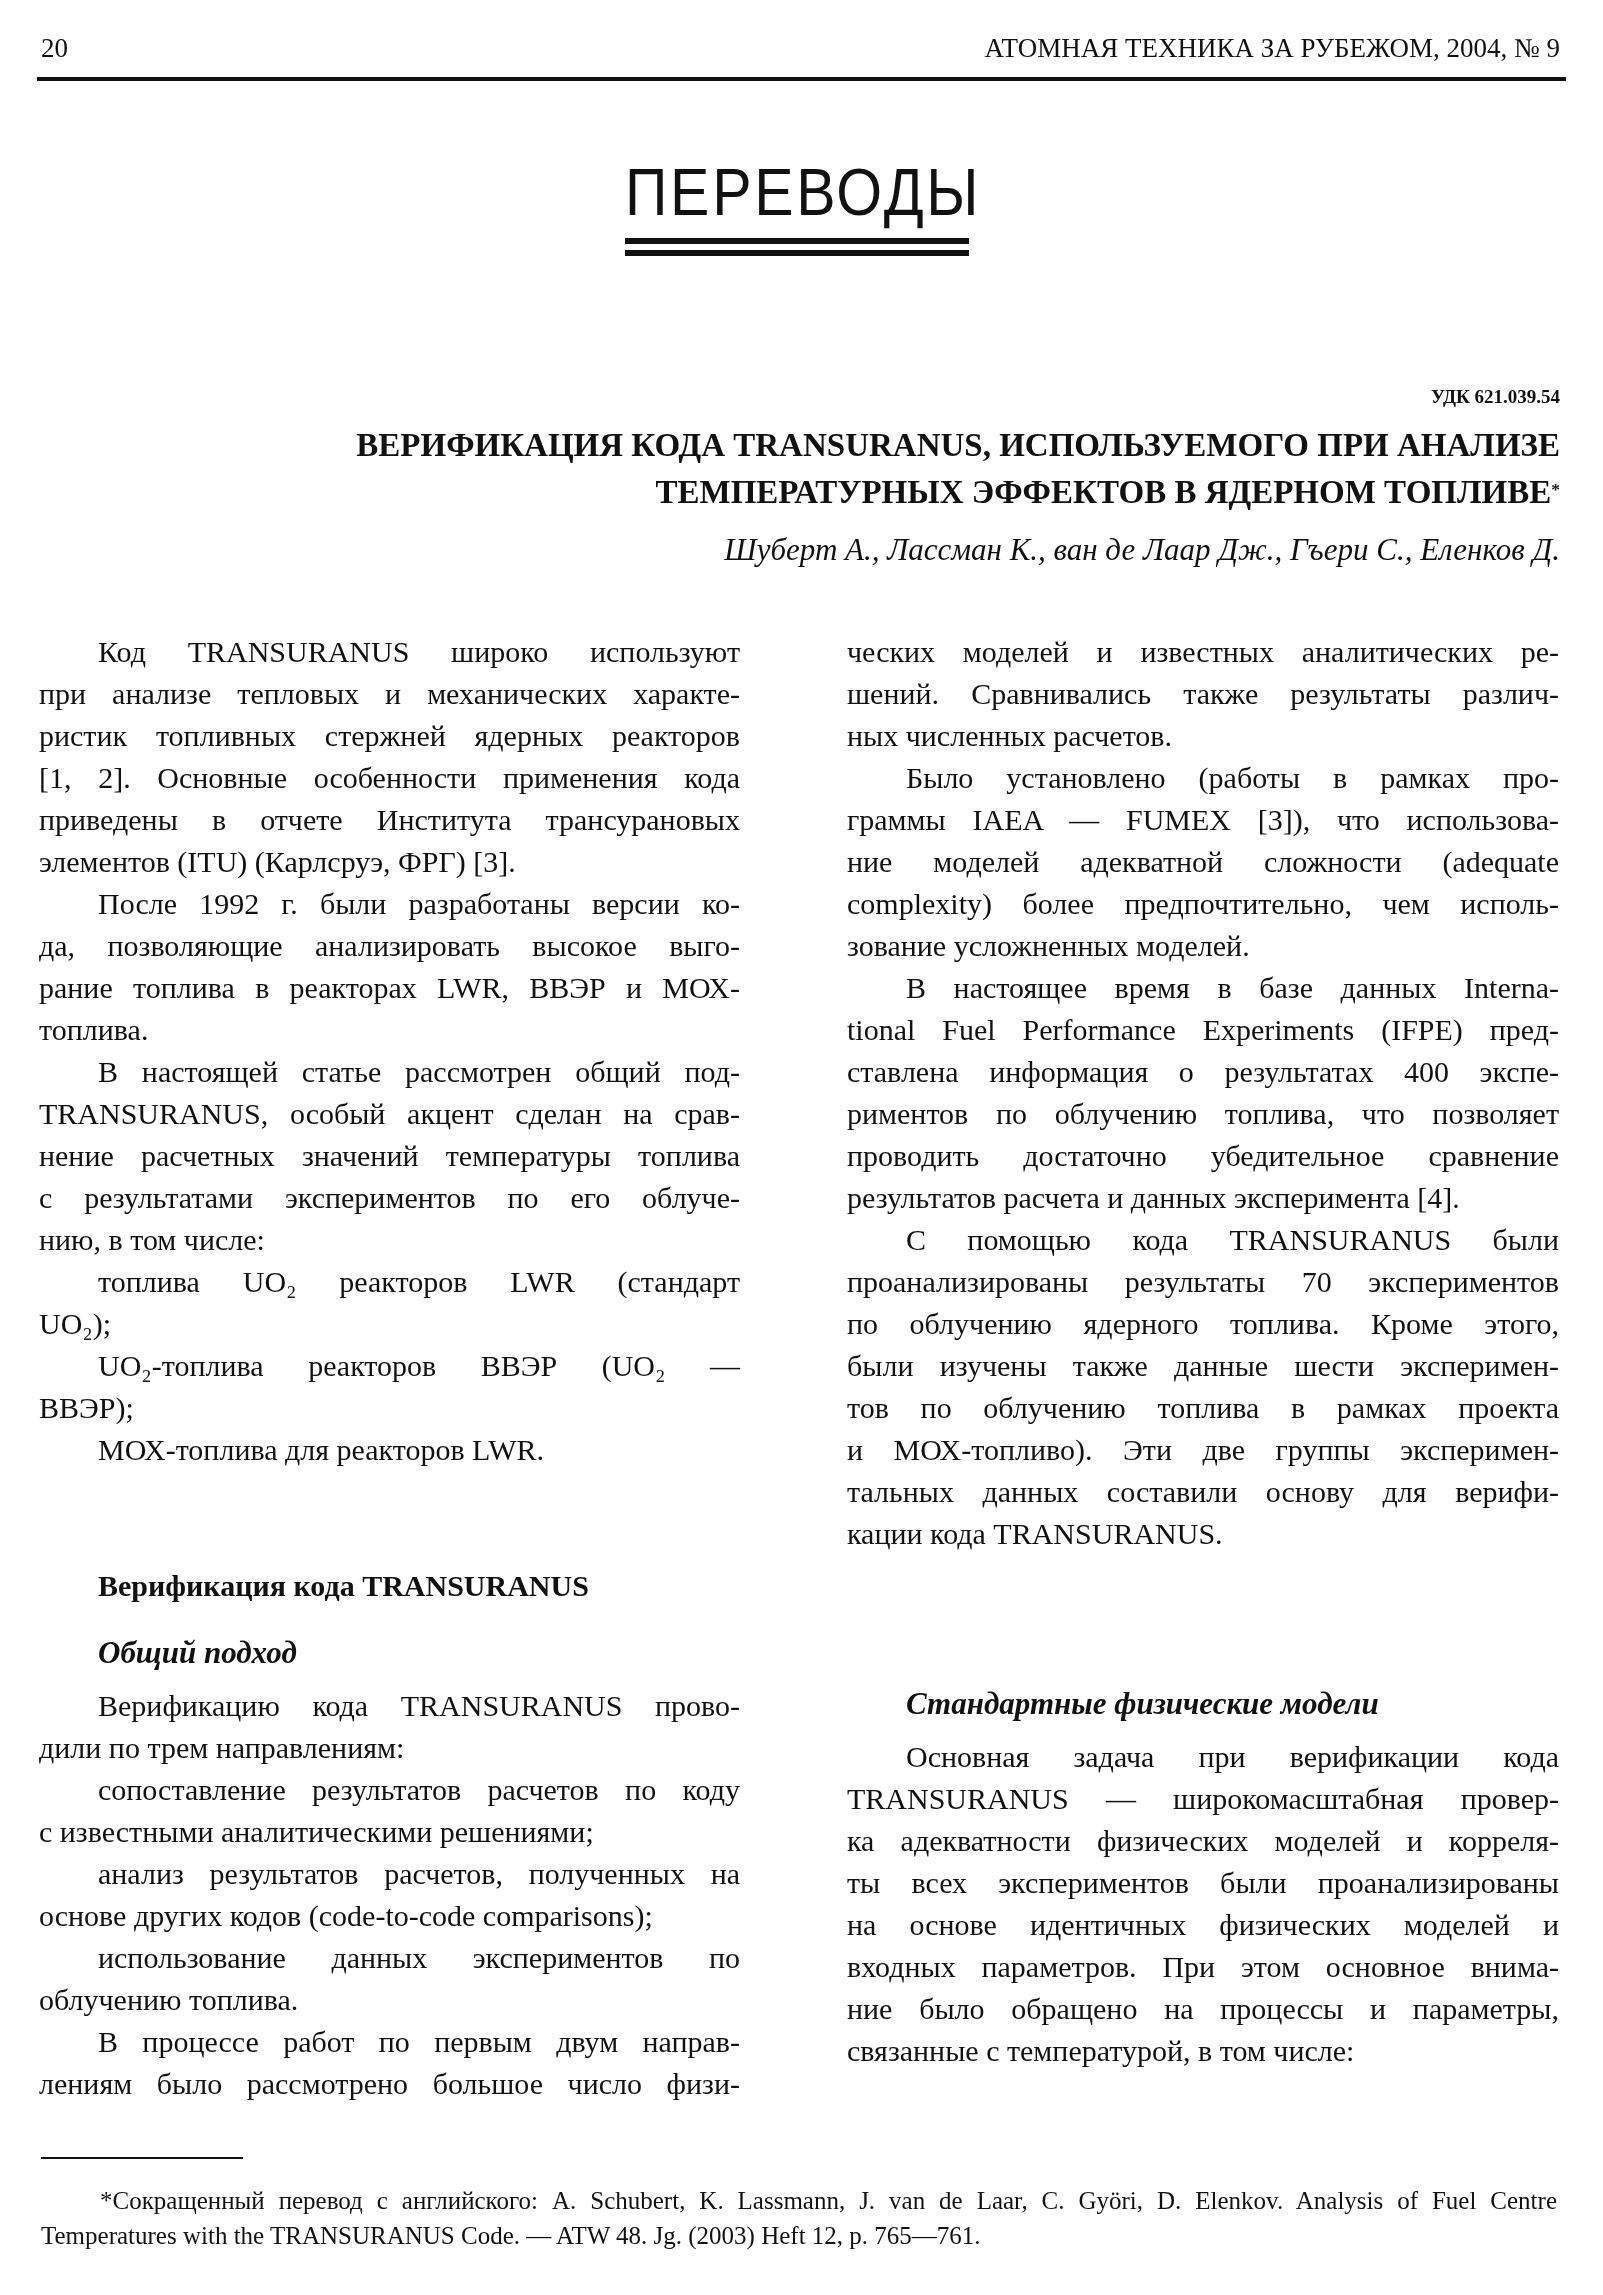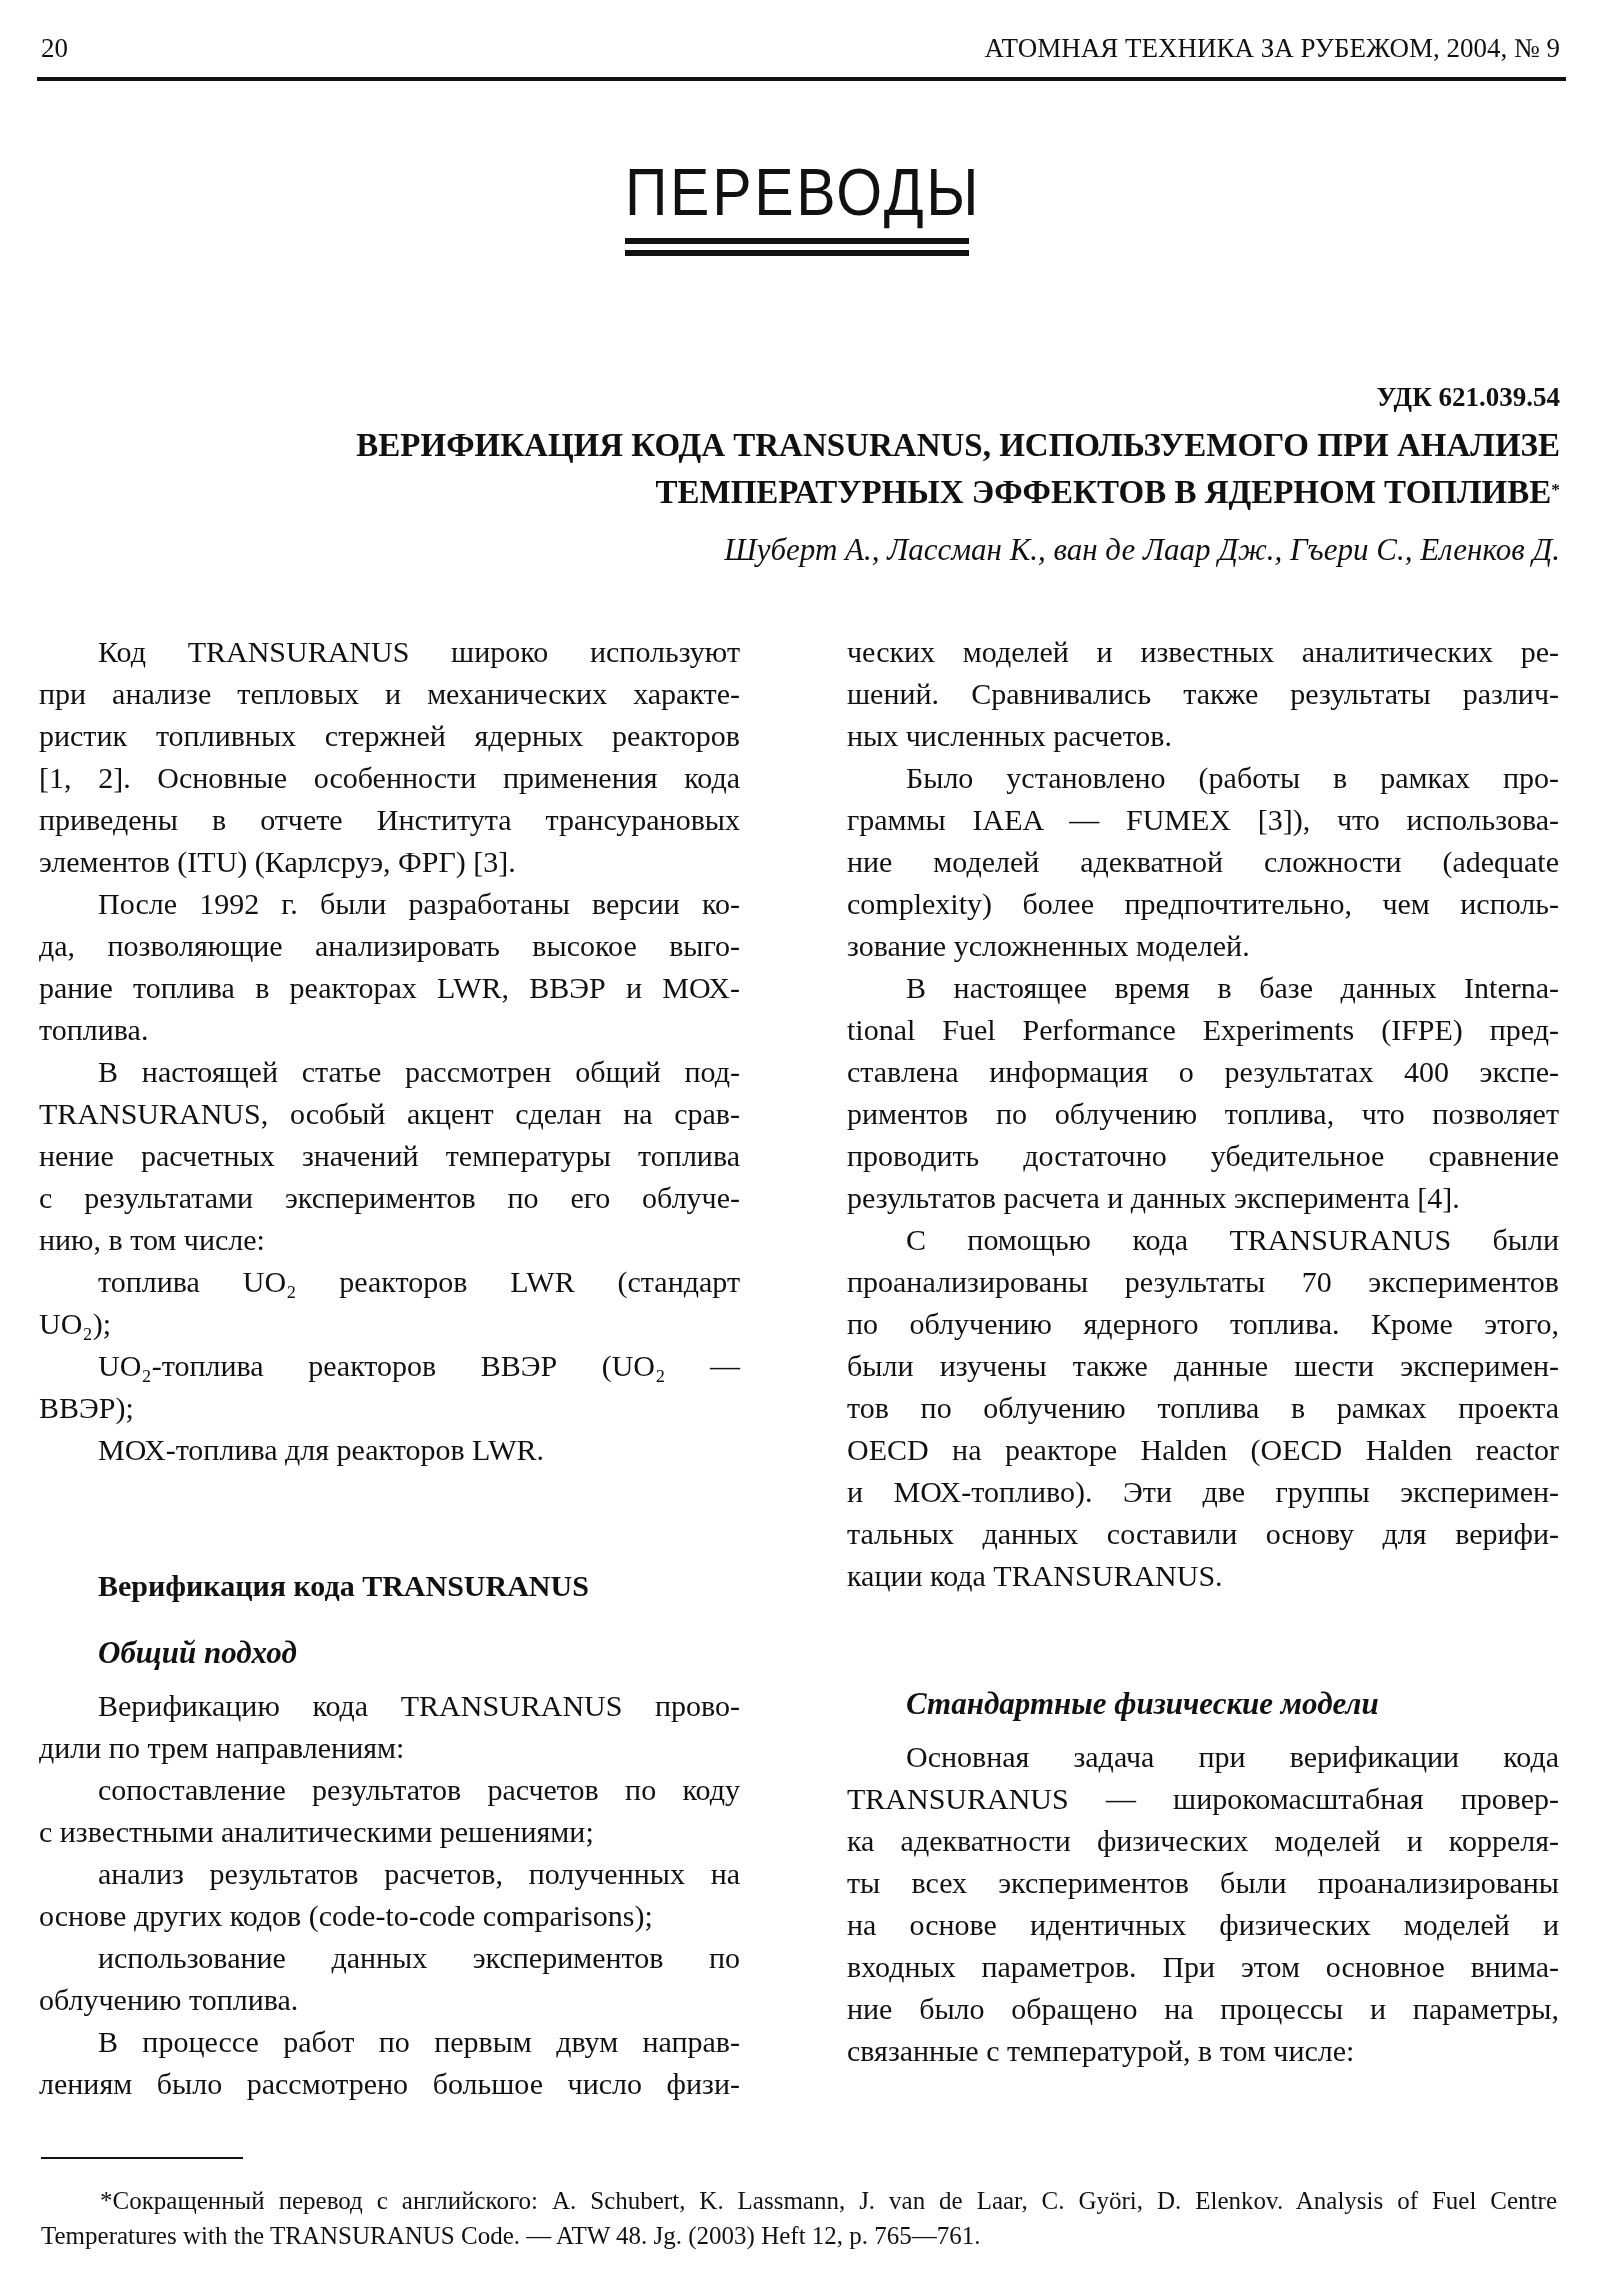--- a/index.html
+++ b/index.html
@@ -9,21 +9,21 @@
   .page-number { left: 41px; top: 32px; font-size: 27px; line-height: 33px; }
   .journal-title { right: 43px; top: 32px; font-size: 27px; line-height: 33px; white-space: nowrap; }
   .top-rule { left: 37px; top: 77px; width: 1529px; height: 4px; background: #111111; }
   .section-title { left: 625px; width: 344px; top: 152px; text-align: center;
                    font-family: "Liberation Sans", "DejaVu Sans", sans-serif;
                    font-size: 59px; line-height: 73px; letter-spacing: 2.7px; white-space: nowrap;
                    transform: scaleY(1.12); transform-origin: top center; }
   .section-rule { left: 625px; width: 344px; height: 6px; background: #111111; }
   .section-rule.r1 { top: 238px; }
   .section-rule.r2 { top: 250px; }
-  .udk { right: 43px; top: 381px; font-size: 27px; line-height: 32px; font-weight: bold; white-space: nowrap; }
+  .udk { right: 43px; top: 381px; font-size: 19px; line-height: 32px; font-weight: bold; white-space: nowrap; }
   .article-title { right: 43px; top: 422px; text-align: right; font-weight: bold; font-size: 33px; line-height: 47px; }
   .article-title div { white-space: nowrap; }
   .article-title sup { font-size: 17.4px; vertical-align: top; position: relative; top: -2.7px; }
   .authors { right: 43px; top: 531px; font-style: italic; font-size: 31px; line-height: 37px; white-space: nowrap; }
   .column { position: absolute; }
   .col-left { left: 39px; width: 701px; }
   .col-right { left: 847px; width: 712px; }
   .line { height: 42px; line-height: 42px; font-size: 30px; white-space: nowrap;
           text-align: justify; text-align-last: justify; }
   .line.last { text-align-last: left; }
@@ -110,21 +110,20 @@
       <div class="line">tional Fuel Performance Experiments (IFPE) пред-</div>
       <div class="line">ставлена информация о результатах 400 экспе-</div>
       <div class="line">риментов по облучению топлива, что позволяет</div>
       <div class="line">проводить достаточно убедительное сравнение</div>
       <div class="line last">результатов расчета и данных эксперимента [4].</div>
       <div class="line indent">С помощью кода TRANSURANUS были</div>
       <div class="line">проанализированы результаты 70 экспериментов</div>
       <div class="line">по облучению ядерного топлива. Кроме этого,</div>
       <div class="line">были изучены также данные шести эксперимен-</div>
       <div class="line">тов по облучению топлива в рамках проекта</div>
-      <div class="line">OECD на реакторе Halden (OECD Halden reactor</div>
       <div class="line">и МОХ-топливо). Эти две группы эксперимен-</div>
       <div class="line">тальных данных составили основу для верифи-</div>
       <div class="line last">кации кода TRANSURANUS.</div>
     </div>
     <div style="position: absolute; left: 0px; right: 0px; top: 1675px;">
       <div class="heading-italic">Стандартные физические модели</div>
     </div>
     <div style="position: absolute; left: 0px; right: 0px; top: 1736px;">
       <div class="line indent">Основная задача при верификации кода</div>
       <div class="line">TRANSURANUS — широкомасштабная провер-</div>

